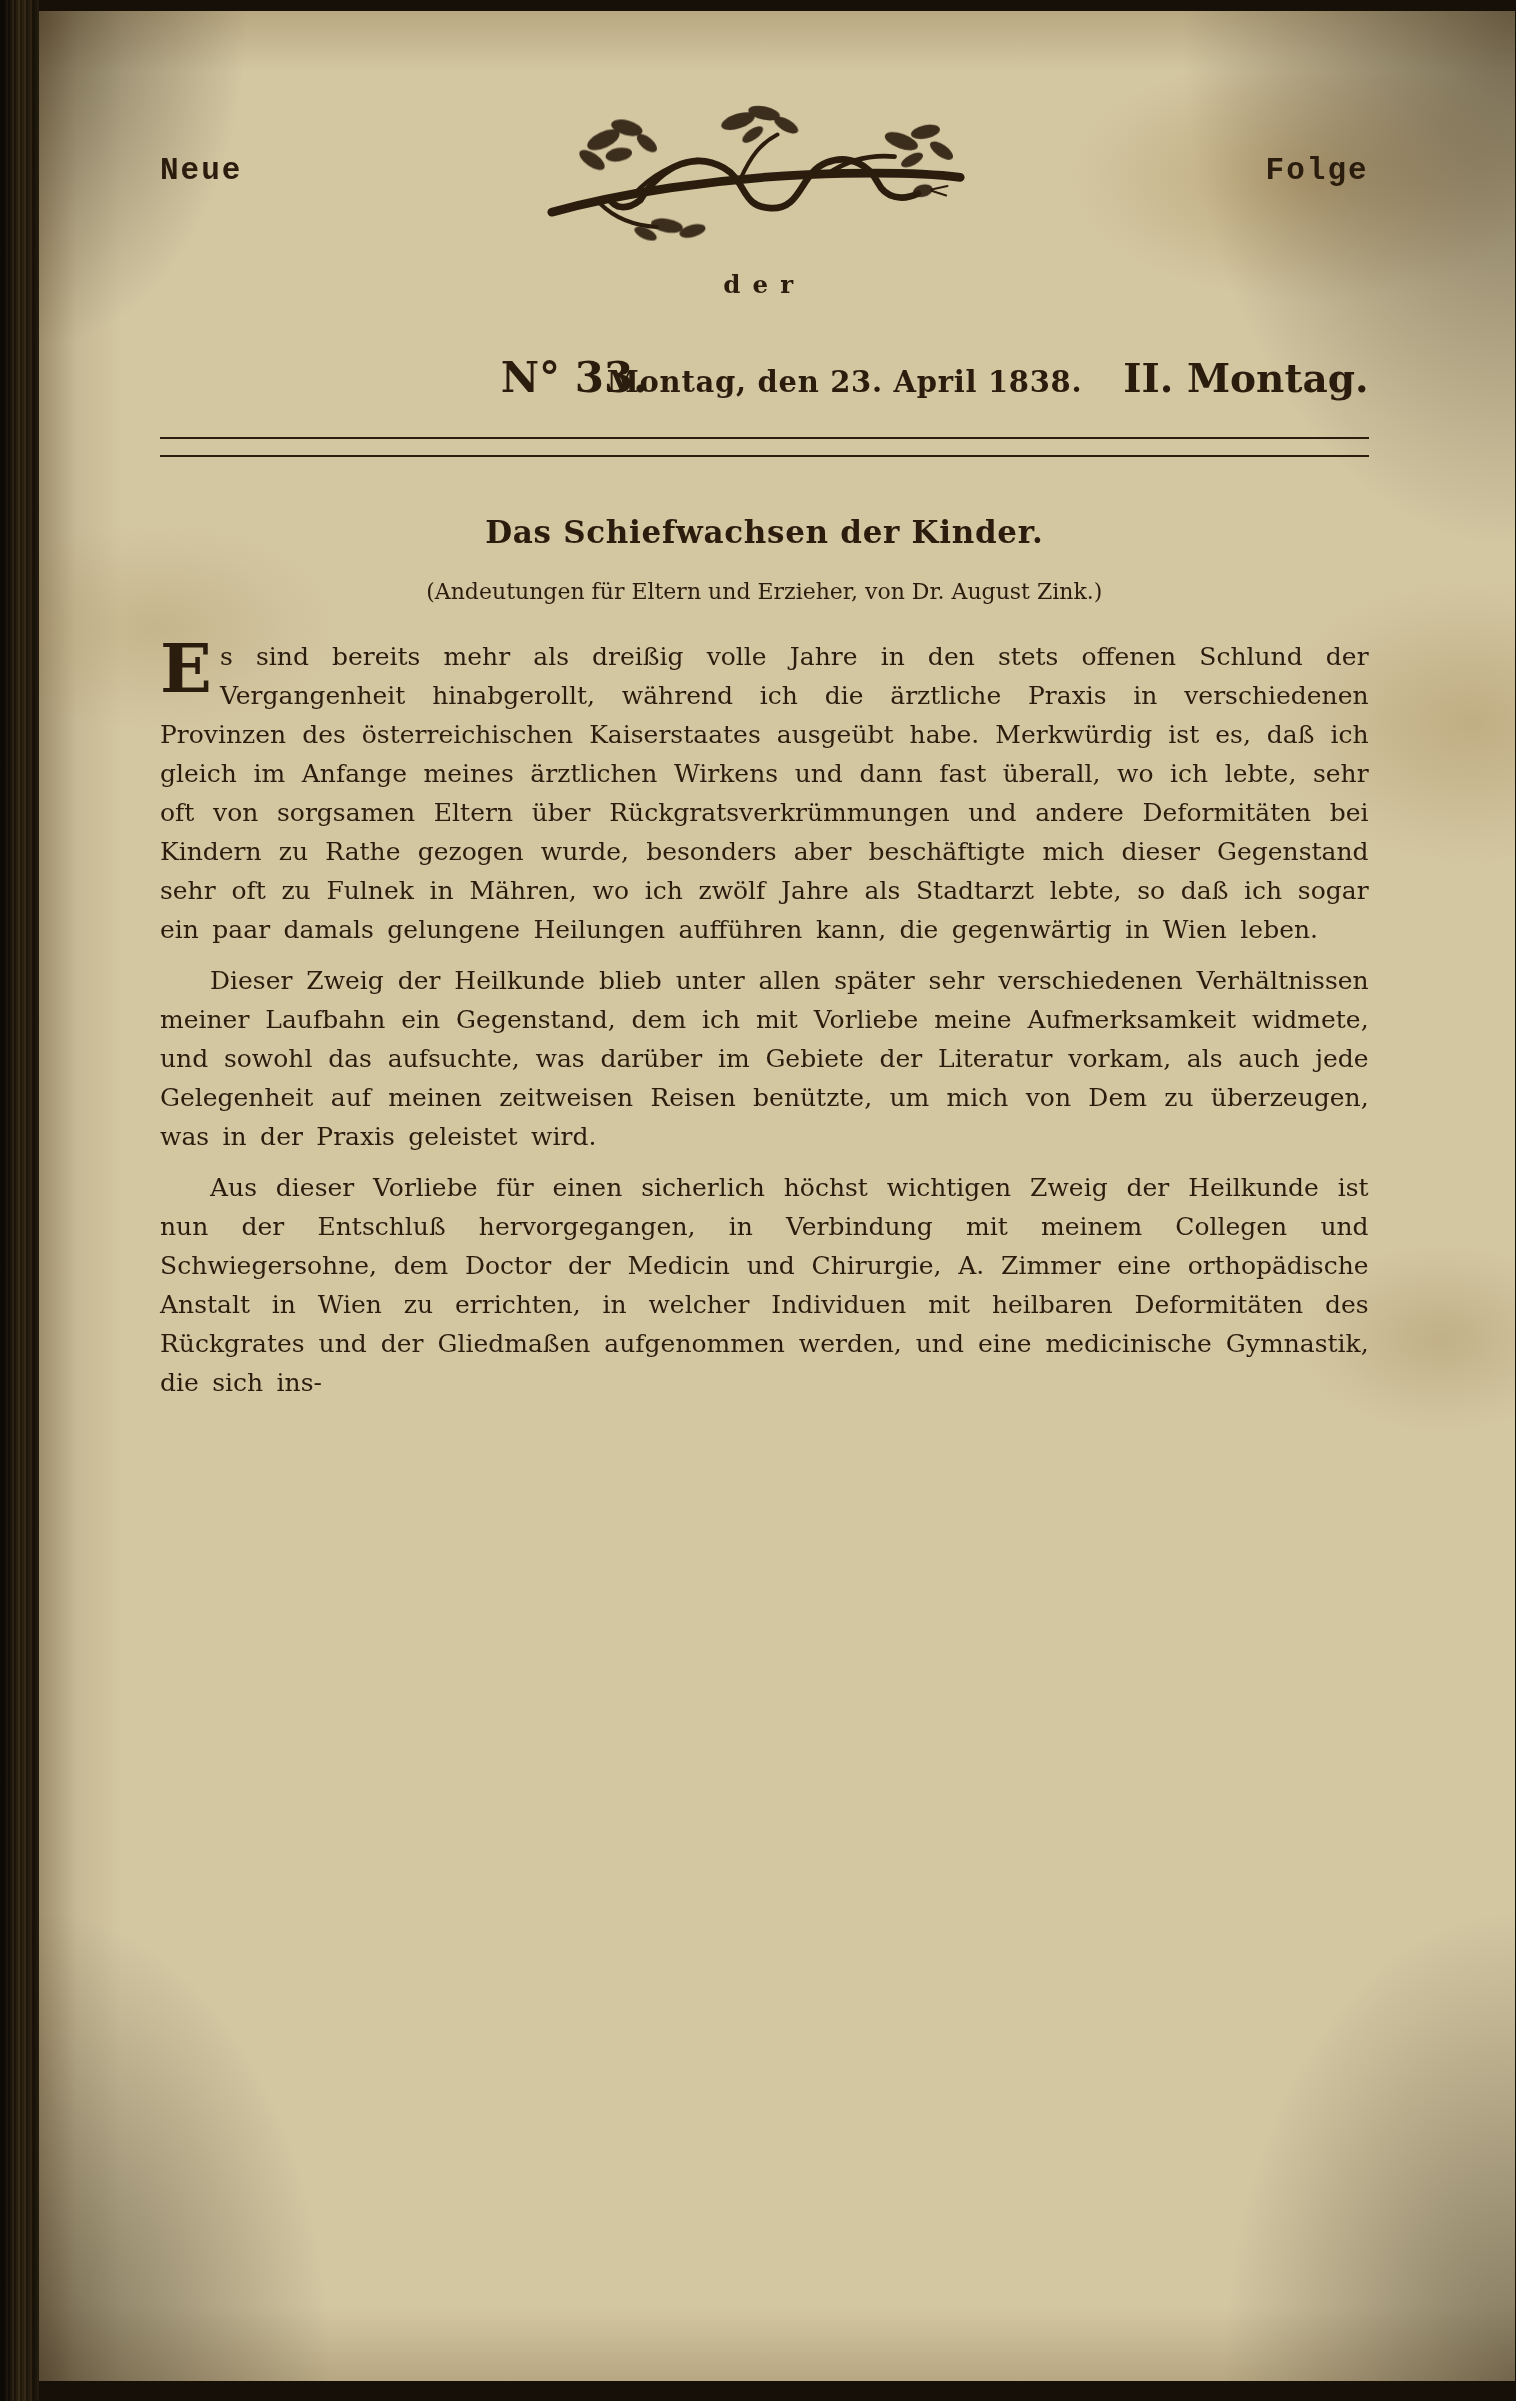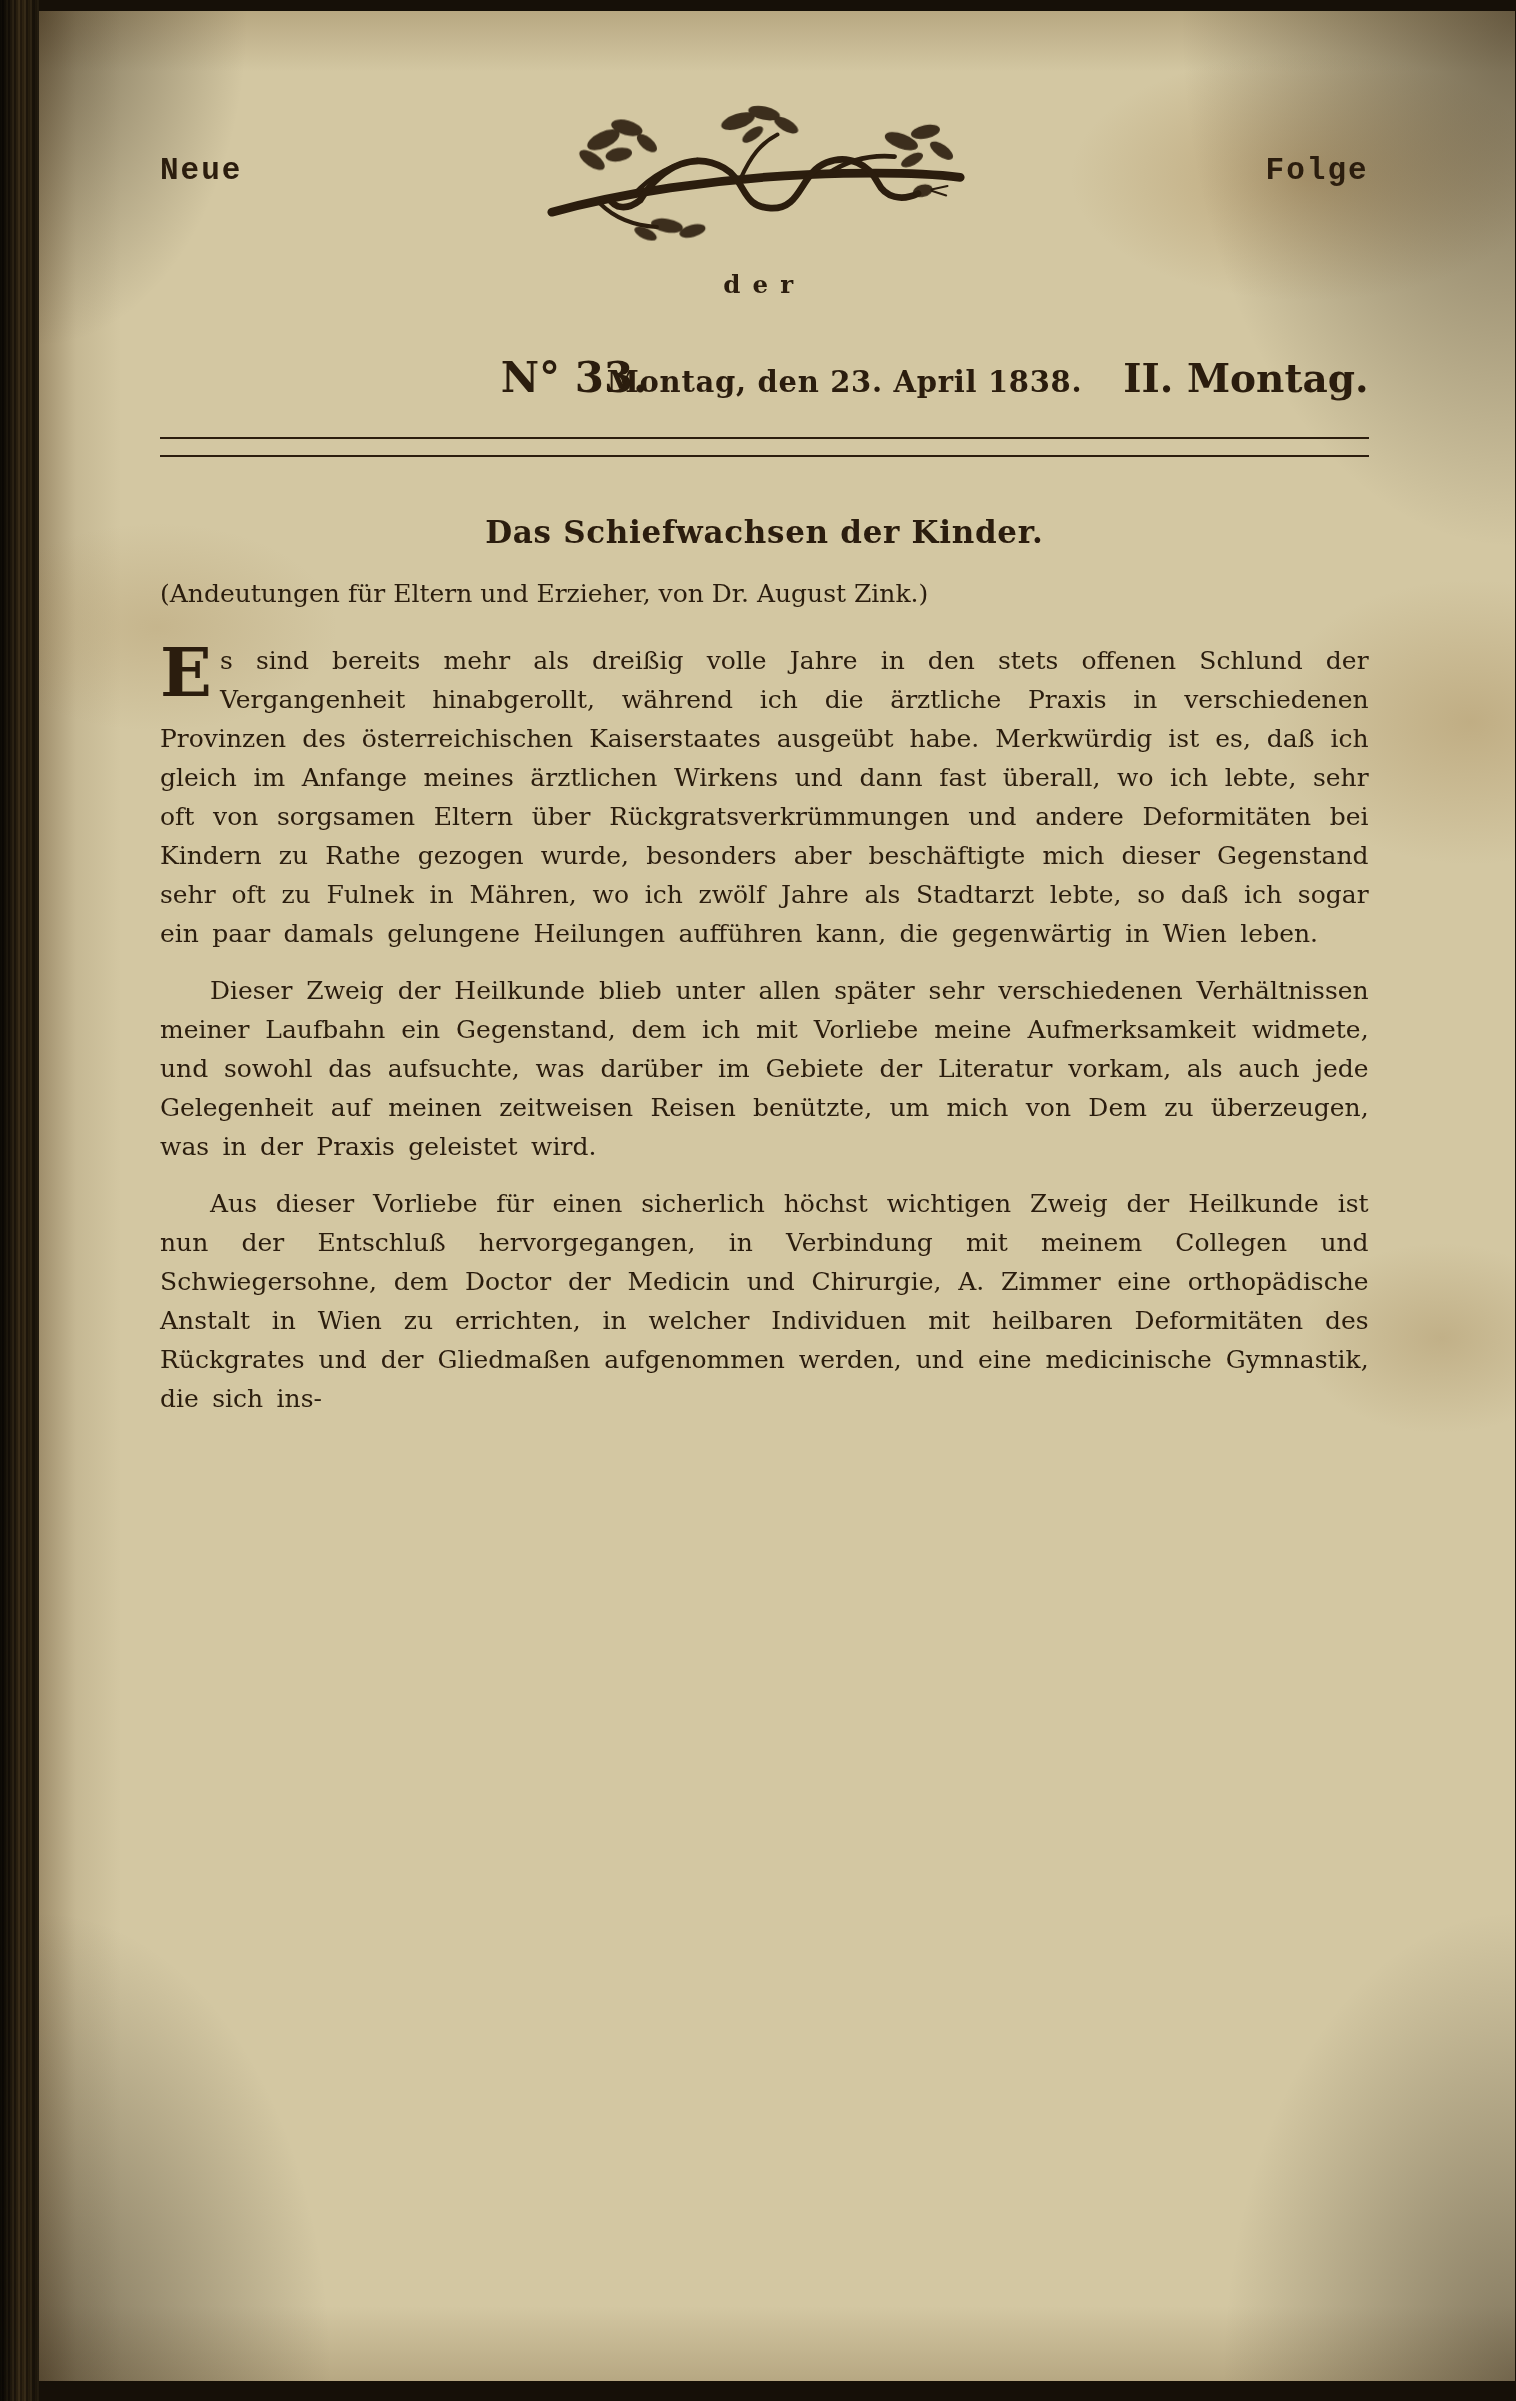--- a/index.html
+++ b/index.html
@@ -52,28 +52,28 @@
   .issue-date{font-size:29px;font-weight:bold;letter-spacing:0.7px;transform:translateX(-41px);}
   .issue-vol{font-size:39px;font-weight:bold;}
 
   .rule{border-top:2.7px solid #2b1d0e;margin-top:35px;}
   .rule.r2{margin-top:16.3px;}
 
   .inhalt{font-size:21px;line-height:1.5;text-align:justify;margin:16.3px 0 0 0;word-spacing:2.7px;}
   .inhalt-label{letter-spacing:4.8px;font-weight:bold;margin-right:9.5px;}
 
   .article-heading{text-align:center;font-size:31px;font-weight:bold;margin:57px 0 0 0;letter-spacing:0.7px;}
-  .byline{font-size:25px;margin-top:28.5px;}
+  .byline{text-align:center;font-size:22px;margin-top:28.5px;}
 
   .body-text{margin-top:33px;}
   .body-text p{
     font-size:25px;line-height:1.56;text-align:justify;
     word-spacing:.22em;margin:0;
   }
-  .body-text p + p{margin-top:18px;text-indent:50px;}
+  .body-text p + p{margin-top:12px;text-indent:50px;}
   .dropcap{
     float:left;font-size:68px;line-height:54px;font-weight:bold;
     padding:4.1px 8.2px 0 0;
   }
 </style>
 </head>
 <body>
 
 <div class="scan">
   <div class="book-edge"></div>

